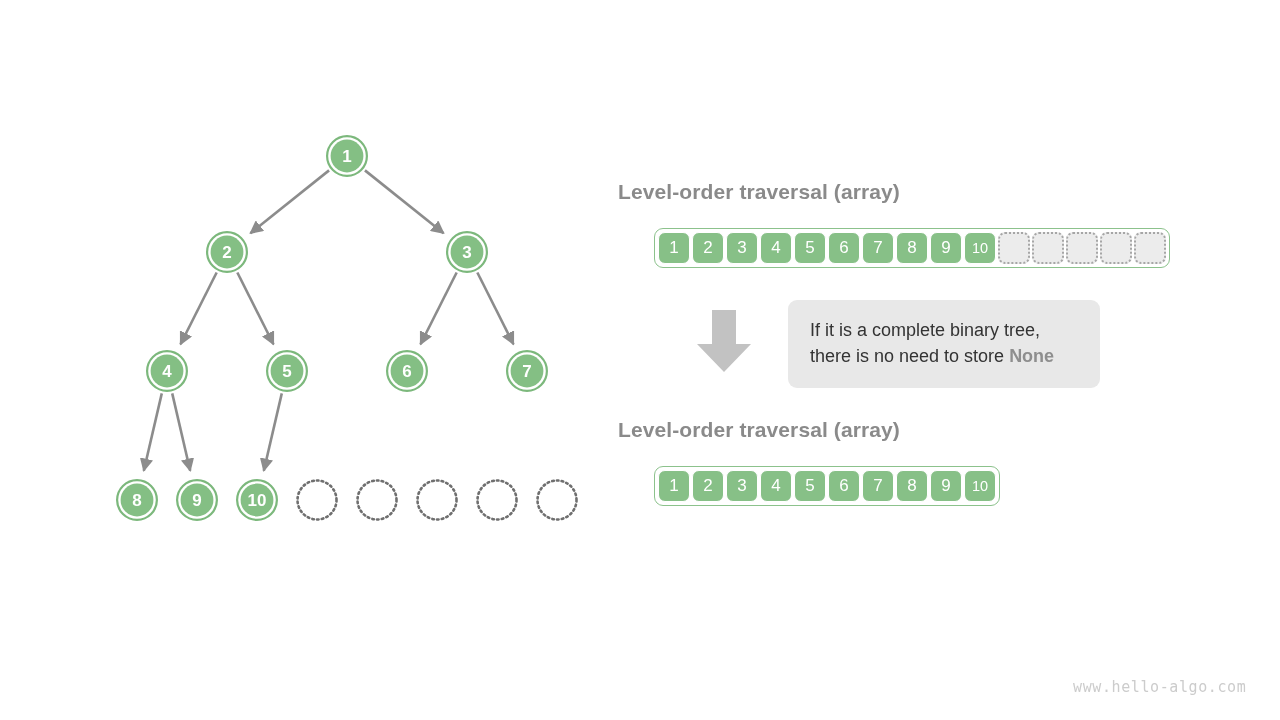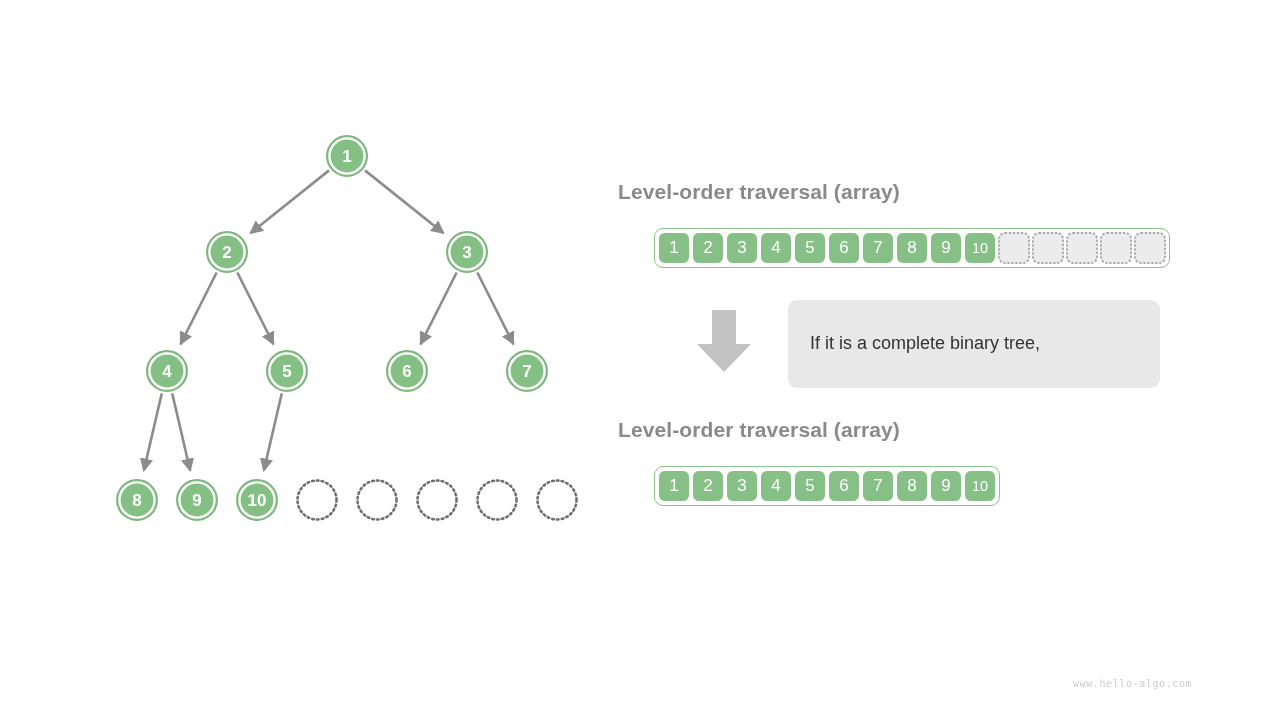--- a/index.html
+++ b/index.html
@@ -132,21 +132,21 @@
     font-weight: bold;
   }
 
   #down-arrow-svg {
     position: absolute;
   }
 
   #watermark {
     position: absolute;
     font-family: "DejaVu Sans Mono", monospace;
-    font-size: 10px;
+    font-size: 15px;
     color: #cccccc;
     letter-spacing: 0.6px;
     white-space: nowrap;
   }
 </style>
 </head>
 <body>
 
 <div id="stage">
 
@@ -253,22 +253,23 @@
       <div class="array-cell empty"></div>
       <div class="array-cell empty"></div>
       <div class="array-cell empty"></div>
       <div class="array-cell empty"></div>
     </div>
 
   <svg id="down-arrow-svg" style="left:694px; top:308px;" width="60" height="68" viewBox="0 0 60 68">
     <path d="M 18 2 L 42 2 L 42 36 L 57 36 L 30 64 L 3 36 L 18 36 Z" fill="#c2c2c2"></path>
   </svg>
 
-  <div id="callout-box" style="left:788px; top:300px; width:372px; height:88px;">
+  <div id="callout-box" style="left:788px; top:300px; width:312px; height:88px;">
     <div class="callout-line">If it is a complete binary tree,</div>
+    <div class="callout-line"><span>there is no need to store </span><span class="callout-emph">None</span></div>
   </div>
 
   <div class="panel-heading" style="left:618px; top:418px;">Level-order traversal (array)</div>
 
   <div class="array-shell" id="bottom-array" style="left:654px; top:466px;">
       <div class="array-cell">1</div>
       <div class="array-cell">2</div>
       <div class="array-cell">3</div>
       <div class="array-cell">4</div>
       <div class="array-cell">5</div>

